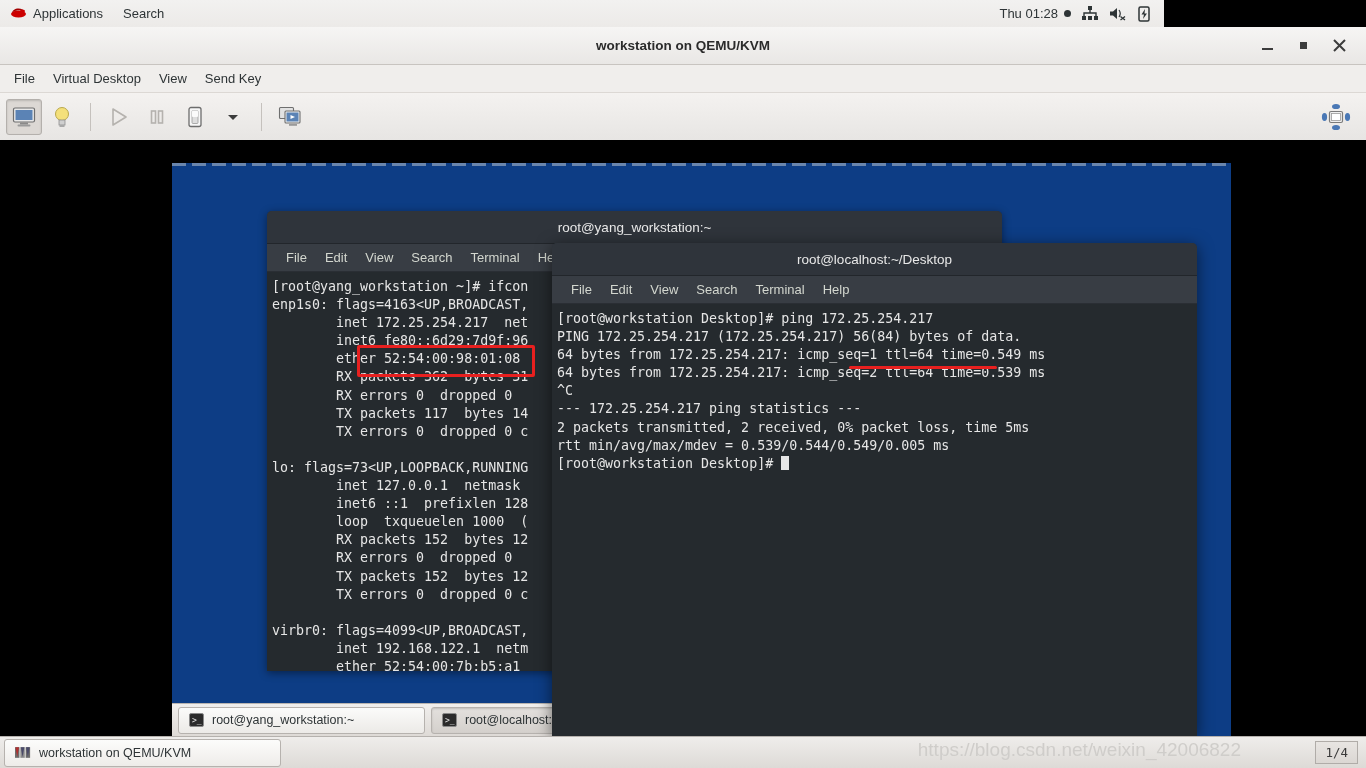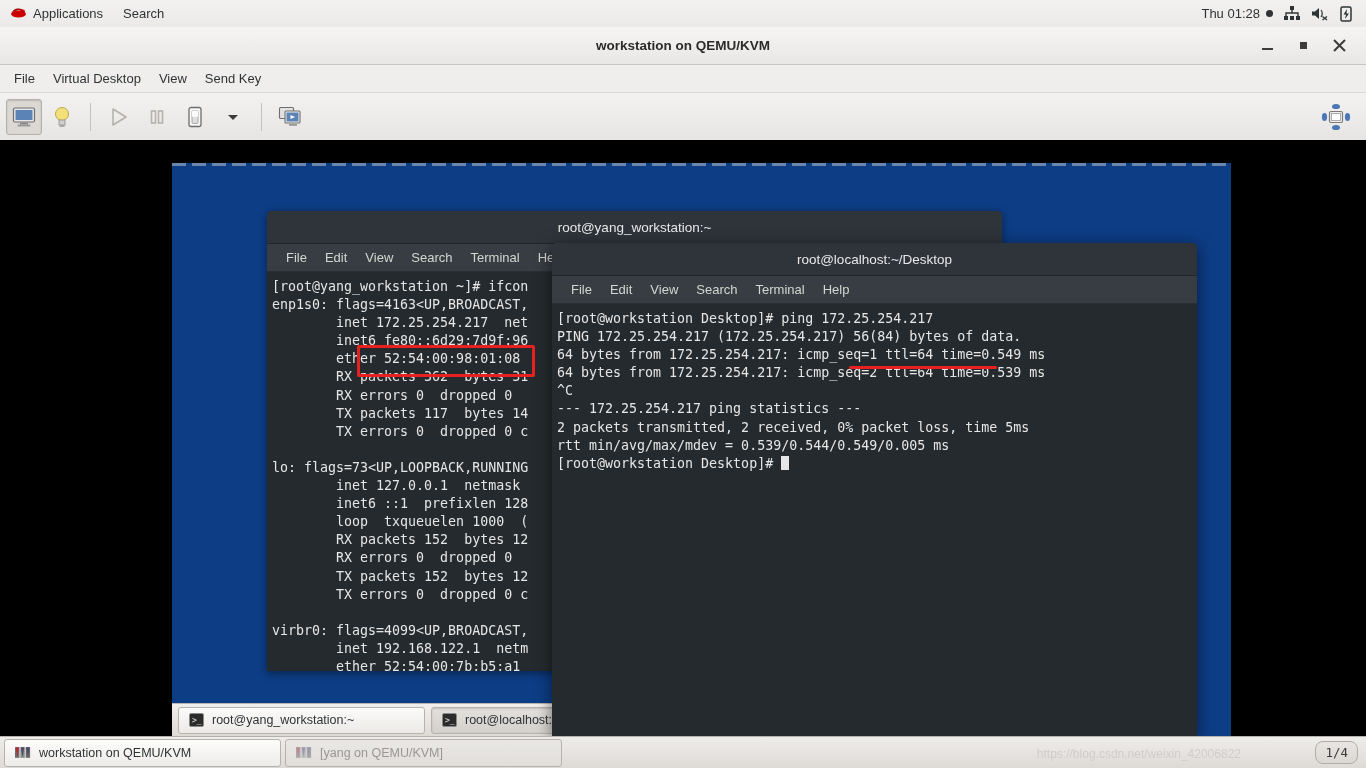--- a/index.html
+++ b/index.html
@@ -15,21 +15,21 @@
   #root {
     position: relative;
     width: 1366px;
     height: 768px;
   }
 
   
   .gnome-panel {
     position: absolute;
     left: 0; top: 0;
-    width: 1366px; height: 27px;
+    width: 1164px; height: 27px;
     background: linear-gradient(to bottom, #f2f1f0 0%, #eceae8 100%);
     border-bottom: 1px solid #b8b4b0;
     display: flex;
     align-items: center;
     font-size: 13px;
     color: #2e3436;
   }
   .gnome-panel .menu-item {
     padding: 0 10px;
     line-height: 26px;
@@ -324,29 +324,29 @@
   }
   .host-task.minimized { color: #9a9794; background: linear-gradient(to bottom, #eae8e5 0%, #e0ddda 100%); }
   .vm-icon { width: 16px; height: 13px; flex: 0 0 auto;}
   .host-ws {
     margin-left: auto;
     margin-right: 4px;
     font-size: 12.5px;
     color: #3a3a3a;
     background: linear-gradient(to bottom, #e8e5e2 0%, #dbd7d3 100%);
     border: 1px solid #b0acA8;
-    border-radius: 8px;
+    border-radius: 0;
     padding: 3px 9px;
     font-family: "DejaVu Sans Mono", monospace;
   }
   .watermark {
     position: absolute;
     right: 125px;
     bottom: 7px;
-    font-size: 12px;
+    font-size: 19px;
     color: #cfcdca;
     white-space: nowrap;
     pointer-events: none;
   }
 </style>
 </head>
 <body>
 
 <div id="root">
 
@@ -531,29 +531,18 @@
       <svg class="vm-icon" viewBox="0 0 18 14">
         <rect x="0" y="1" width="5" height="12" fill="#6d6d6d"></rect>
         <rect x="6" y="1" width="5" height="12" fill="#8a8a8a"></rect>
         <rect x="12" y="1" width="5" height="12" fill="#6d6d6d"></rect>
         <path d="M0.5 1 L2.5 12 L4.5 1" fill="#b03030"></path>
         <path d="M6.5 1 L8.5 12 L10.5 1" fill="#4a4a6a"></path>
         <path d="M12.5 1 L14.5 12 L16.5 1" fill="#4a4a6a"></path>
       </svg>
       <span>workstation on QEMU/KVM</span>
     </div>
-    <div class="host-task minimized">
-      <svg class="vm-icon" viewBox="0 0 18 14">
-        <rect x="0" y="1" width="5" height="12" fill="#a8a8a8"></rect>
-        <rect x="6" y="1" width="5" height="12" fill="#bcbcbc"></rect>
-        <rect x="12" y="1" width="5" height="12" fill="#a8a8a8"></rect>
-        <path d="M0.5 1 L2.5 12 L4.5 1" fill="#c08a8a"></path>
-        <path d="M6.5 1 L8.5 12 L10.5 1" fill="#9a9ab0"></path>
-        <path d="M12.5 1 L14.5 12 L16.5 1" fill="#9a9ab0"></path>
-      </svg>
-      <span>[yang on QEMU/KVM]</span>
-    </div>
     <div class="host-ws">1/4</div>
   </div>
 
   <div class="watermark">https://blog.csdn.net/weixin_42006822</div>
 
 </div>
 
 </body></html>

